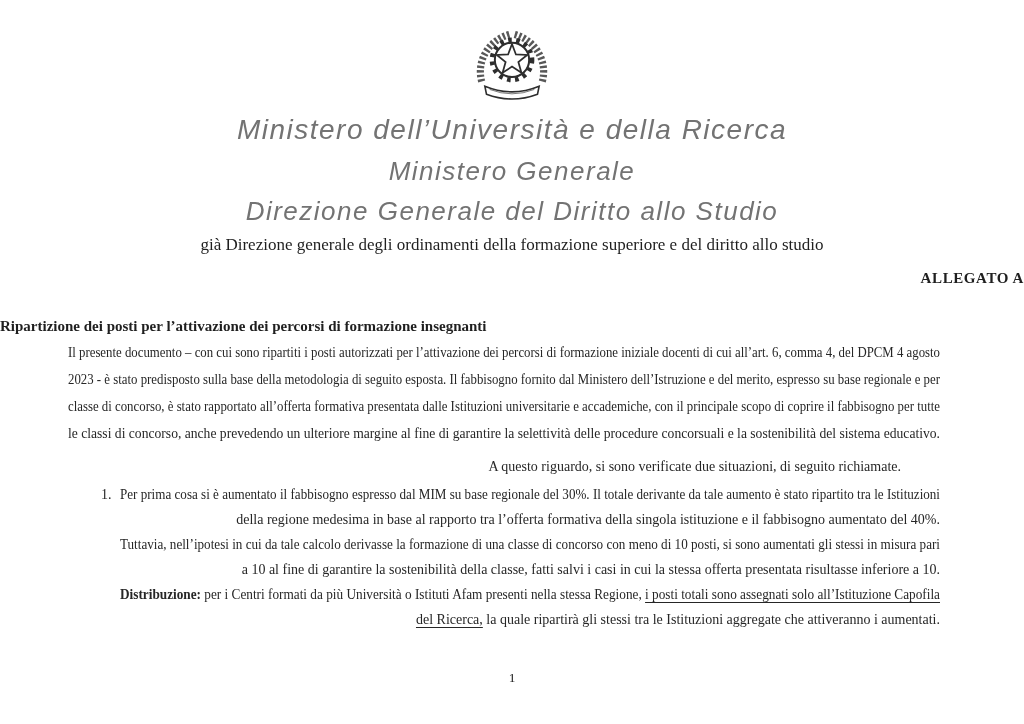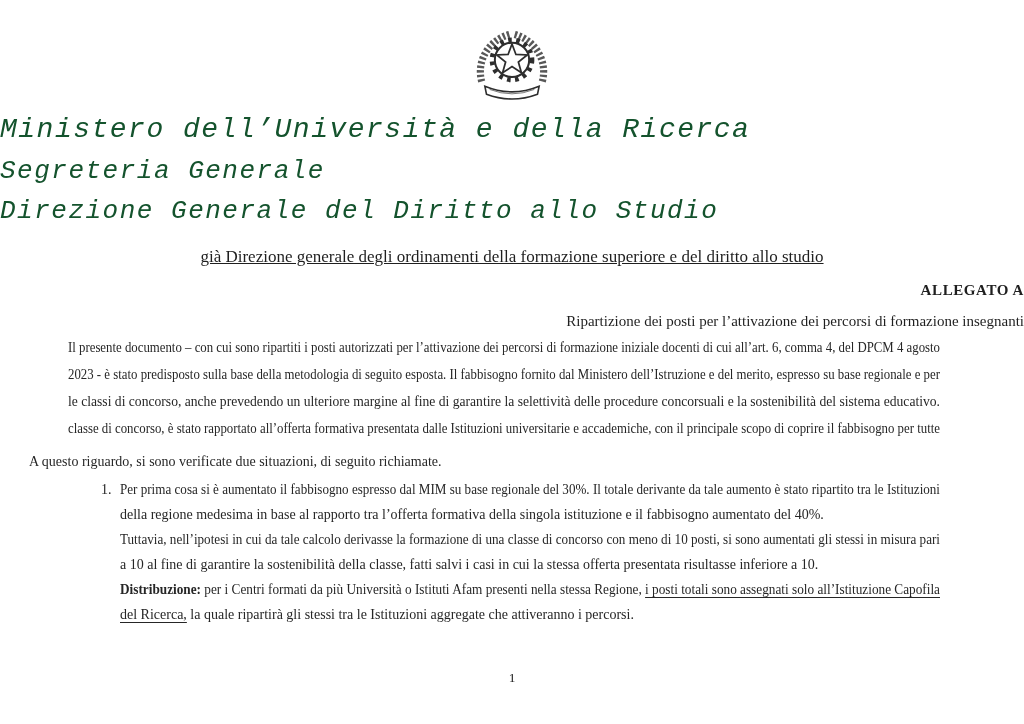--- a/index.html
+++ b/index.html
@@ -6,40 +6,40 @@
   body{
     width:1024px;height:724px;background:#ffffff;overflow:hidden;
     font-family:"Liberation Serif", serif;color:#262626;
     -webkit-font-smoothing:antialiased;
   }
   .page{position:relative;width:1024px;height:724px;background:#ffffff;}
 
   .emblem{display:block;margin:24px auto 0 auto;width:96px;height:83px;}
 
   .script-line{
-    font-family:Liberation Mono, monospace;font-style:italic;
-    color:#14532d;letter-spacing:1.5px;
+    text-align:center;font-family:Liberation Sans, sans-serif;font-style:italic;
+    color:#737373;letter-spacing:1.5px;
   }
   .script-ministry{font-size:28px;line-height:42px;margin-top:2px;}
   .script-sub{font-size:26px;line-height:40px;}
 
   .former-name{
-    text-align:center;font-size:17px;line-height:20px;margin-top:16px;color:#1f1f1f;text-decoration:underline;
+    text-align:center;font-size:17px;line-height:20px;margin-top:4px;color:#1f1f1f;
   }
   .annex-label{
     text-align:right;font-weight:bold;font-size:15px;line-height:18px;
     margin-top:14px;letter-spacing:0.6px;color:#1f1f1f;
   }
   .doc-title{
-    text-align:right;font-weight:normal;font-size:15px;line-height:18px;
-    margin-top:13px;color:#1f1f1f;
+    text-align:left;font-weight:bold;font-size:15px;line-height:18px;
+    margin-top:30px;color:#1f1f1f;
   }
 
   .textblock{margin:4px 84px 0 68px;width:872px;}
-  .line{height:27px;line-height:27px;overflow:visible;font-size:14px;}
+  .line{height:27px;line-height:27px;overflow:visible;font-size:14px;text-align:right;}
   .fit{display:inline-block;white-space:nowrap;transform-origin:0 50%;}
 
   .para-second{margin-top:6px;margin-left:29px;}
 
   .list-item{display:flex;margin:2px 84px 0 101px;}
   .list-marker{width:19px;flex:none;font-size:14px;line-height:25px;}
   .item-body{flex:1;width:820px;}
   .item-body .line{height:25px;line-height:25px;}
 
   .bold{font-weight:bold;}
@@ -61,50 +61,50 @@
       <path d="M98,72 C105,46 89,20 63,13" stroke-width="9" stroke-dasharray="3 2.6" opacity="0.8"></path>
       <circle cx="60" cy="45" r="25" stroke-width="6" stroke-dasharray="4.5 5.7"></circle>
       <circle cx="60" cy="45" r="21.5" stroke-width="2.5" fill="#ffffff"></circle>
     </g>
     <path d="M60,25 L64.9,38.2 L79,38.8 L68,47.6 L71.8,61.2 L60,53.4 L48.2,61.2 L52,47.6 L41,38.8 L55.1,38.2 Z" fill="#ffffff" stroke="#2e2e2e" stroke-width="2.2"></path>
     <path d="M26,78 Q60,92 94,78 L92,88 Q60,100 28,88 Z" fill="#ffffff" stroke="#2e2e2e" stroke-width="2"></path>
     <path d="M32,82 Q60,93 88,82" stroke="#2e2e2e" stroke-width="0.8" fill="none"></path>
   </svg>
 
   <div class="script-line script-ministry">Ministero dell’Università e della Ricerca</div>
-  <div class="script-line script-sub">Segreteria Generale</div>
+  <div class="script-line script-sub">Ministero Generale</div>
   <div class="script-line script-sub">Direzione Generale del Diritto allo Studio</div>
 
   <div class="former-name">già Direzione generale degli ordinamenti della formazione superiore e del diritto allo studio</div>
 
   <div class="annex-label">ALLEGATO A</div>
   <div class="doc-title">Ripartizione dei posti per l’attivazione dei percorsi di formazione insegnanti</div>
 
   <div class="textblock">
     <div class="line"><span class="fit" style="transform: scaleX(0.91511);">Il presente documento – con cui sono ripartiti i posti autorizzati per l’attivazione dei percorsi di formazione iniziale docenti di cui all’art. 6, comma 4, del DPCM 4 agosto</span></div>
     <div class="line"><span class="fit" style="transform: scaleX(0.916177);">2023 - è stato predisposto sulla base della metodologia di seguito esposta. Il fabbisogno fornito dal Ministero dell’Istruzione e del merito, espresso su base regionale e per</span></div>
+    <div class="line"><span class="fit" style="transform: scaleX(0.916177);">classe di concorso, è stato rapportato all’offerta formativa presentata dalle Istituzioni universitarie e accademiche, con il principale scopo di coprire il fabbisogno per tutte</span></div>
     <div class="line"><span class="fit" style="transform: scaleX(0.97174);">le classi di concorso, anche prevedendo un ulteriore margine al fine di garantire la selettività delle procedure concorsuali e la sostenibilità del sistema educativo.</span></div>
-    <div class="line"><span class="fit" style="transform: scaleX(0.916177);">classe di concorso, è stato rapportato all’offerta formativa presentata dalle Istituzioni universitarie e accademiche, con il principale scopo di coprire il fabbisogno per tutte</span></div>
   </div>
 
   <div class="textblock para-second">
     <div class="line"><span class="fit">A questo riguardo, si sono verificate due situazioni, di seguito richiamate.</span></div>
   </div>
 
   <div class="list-item">
     <div class="list-marker">1.</div>
     <div class="item-body">
       <div class="line"><span class="fit" style="transform: scaleX(0.934922);">Per prima cosa si è aumentato il fabbisogno espresso dal MIM su base regionale del 30%. Il totale derivante da tale aumento è stato ripartito tra le Istituzioni</span></div>
       <div class="line"><span class="fit">della regione medesima in base al rapporto tra l’offerta formativa della singola istituzione e il fabbisogno aumentato del 40%.</span></div>
       <div class="line"><span class="fit" style="transform: scaleX(0.937494);">Tuttavia, nell’ipotesi in cui da tale calcolo derivasse la formazione di una classe di concorso con meno di 10 posti, si sono aumentati gli stessi in misura pari</span></div>
       <div class="line"><span class="fit">a 10 al fine di garantire la sostenibilità della classe, fatti salvi i casi in cui la stessa offerta presentata risultasse inferiore a 10.</span></div>
       <div class="line">
         <span class="fit" style="transform: scaleX(0.946985);"><span class="bold">Distribuzione:</span><span> per i Centri formati da più Università o Istituti Afam presenti nella stessa Regione, </span><span class="uline">i posti totali sono assegnati solo all’Istituzione Capofila</span></span>
       </div>
       <div class="line">
-        <span class="fit"><span class="uline">del Ricerca,</span><span> la quale ripartirà gli stessi tra le Istituzioni aggregate che attiveranno i percorsi.</span></span>
+        <span class="fit"><span class="uline">del Ricerca,</span><span> la quale ripartirà gli stessi tra le Istituzioni aggregate che attiveranno i aumentati.</span></span>
       </div>
     </div>
   </div>
 
   <div class="page-footer">1</div>
 
 </div>
 
 </body></html>

